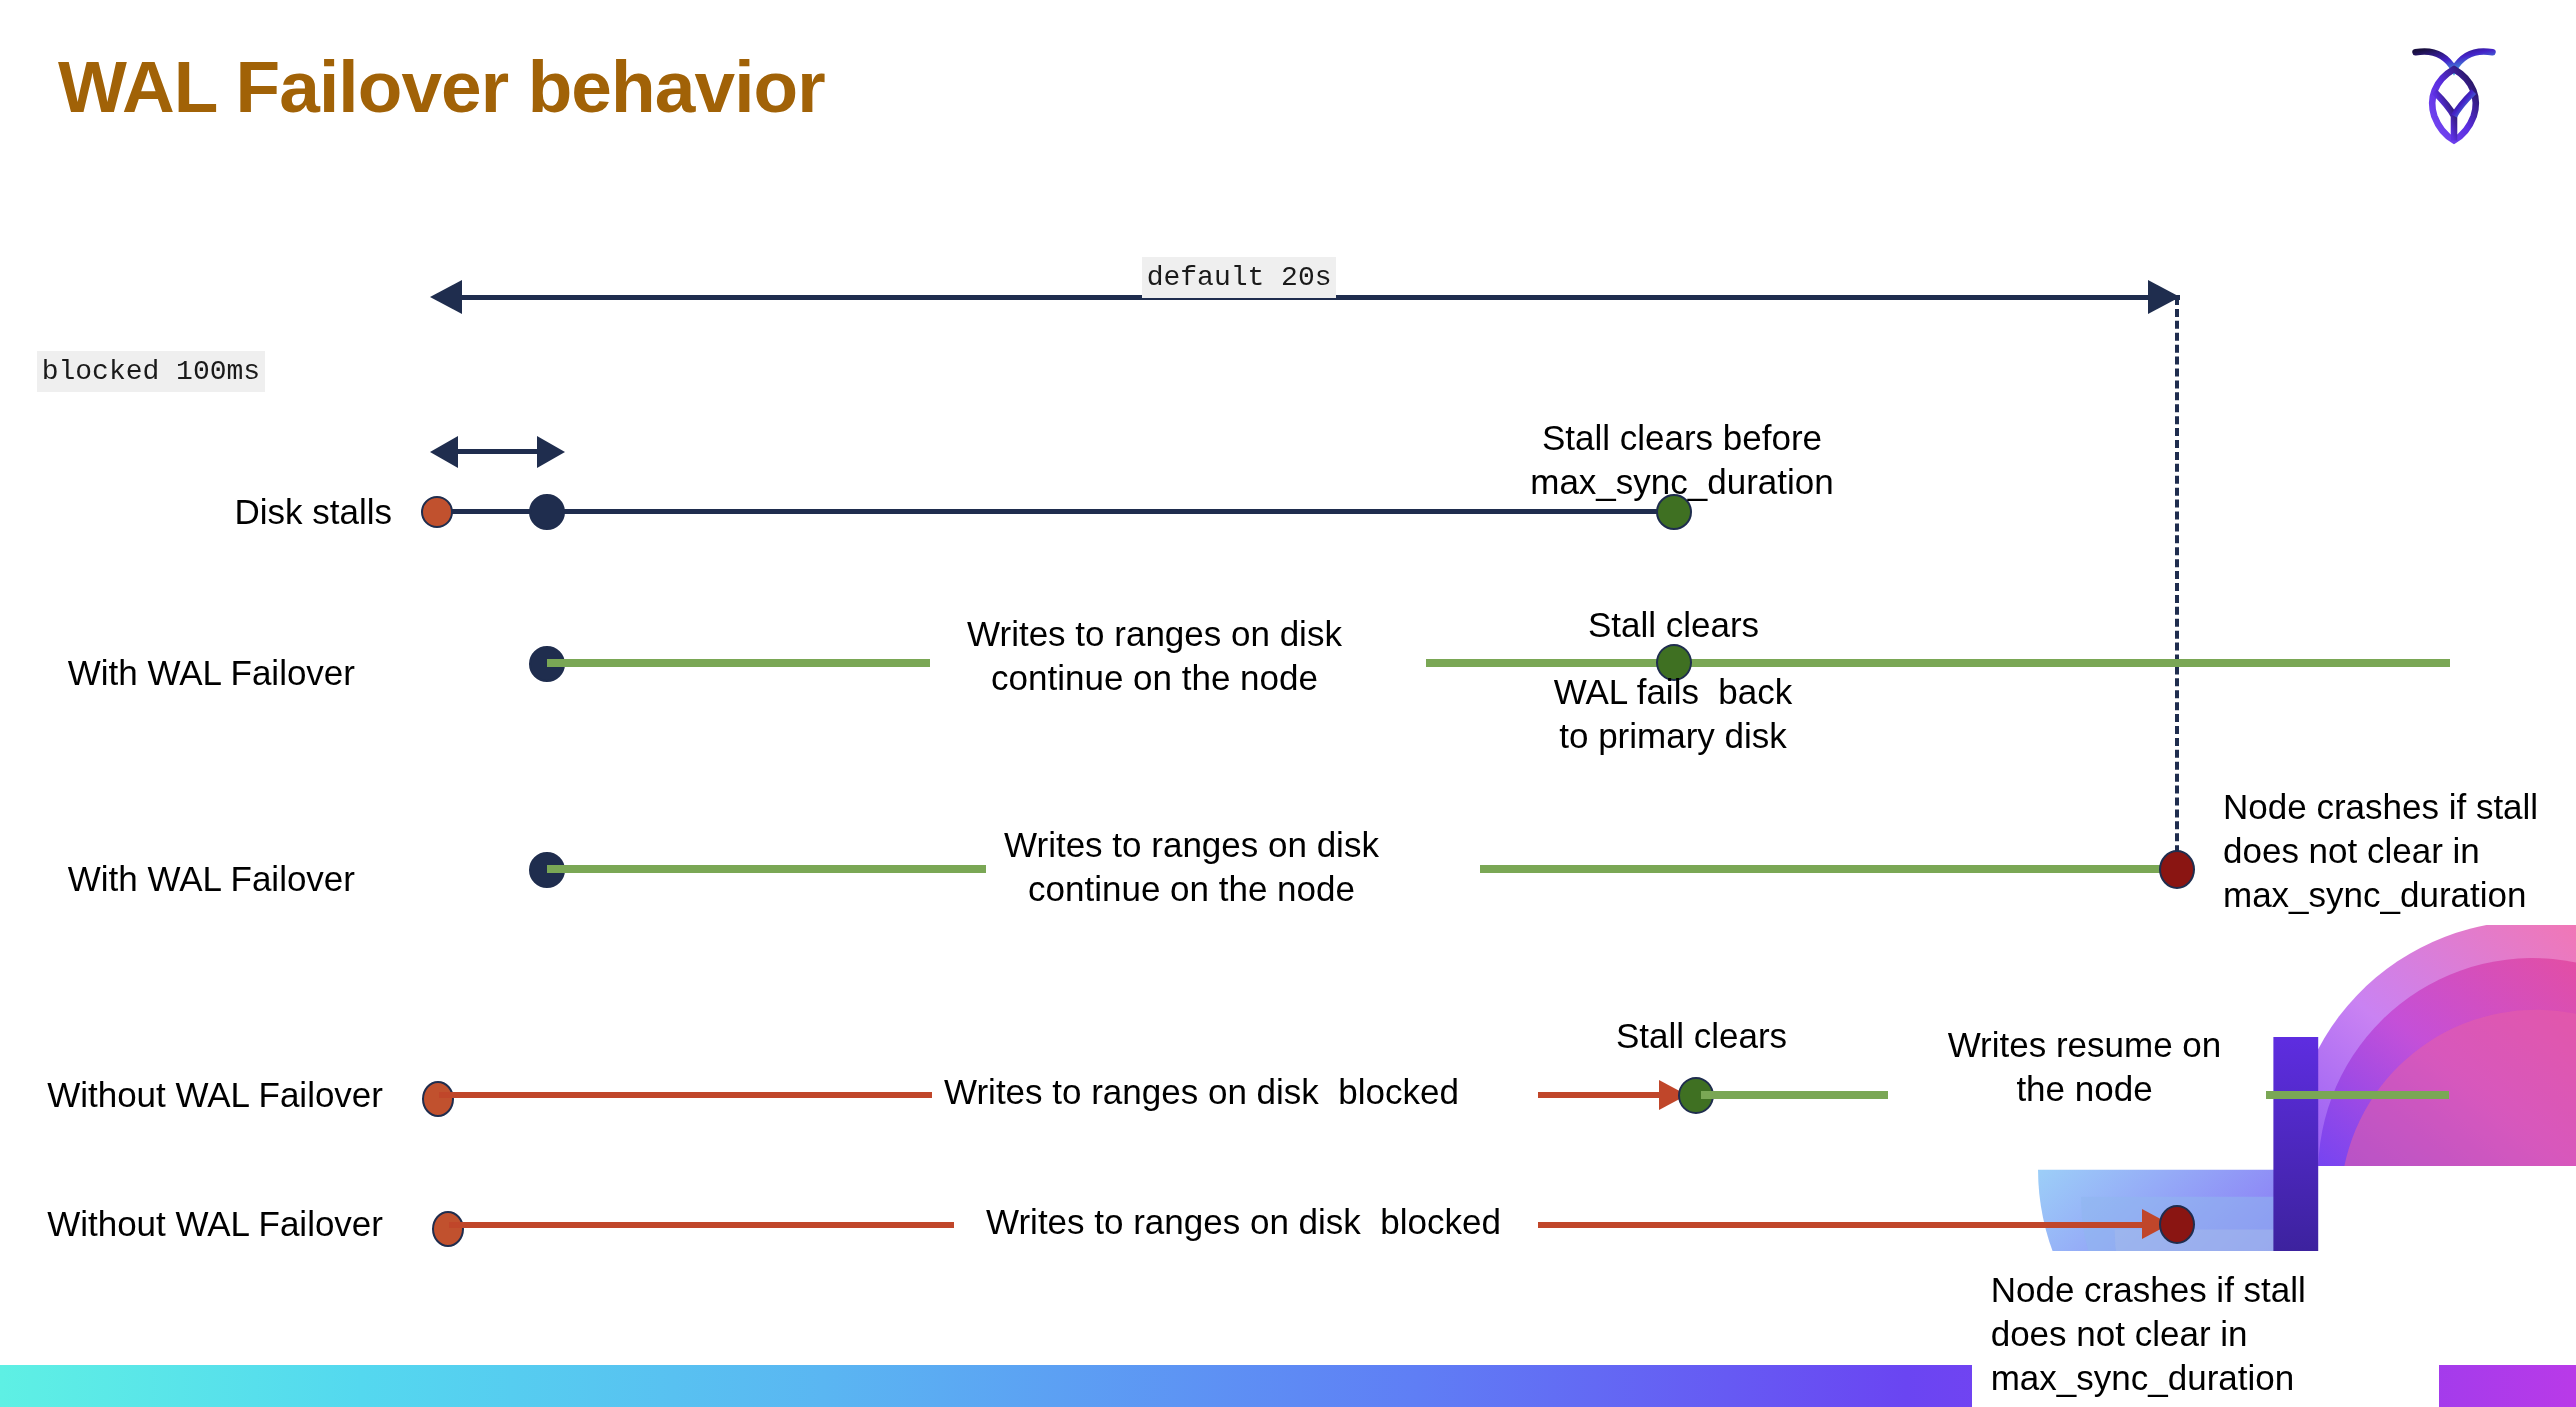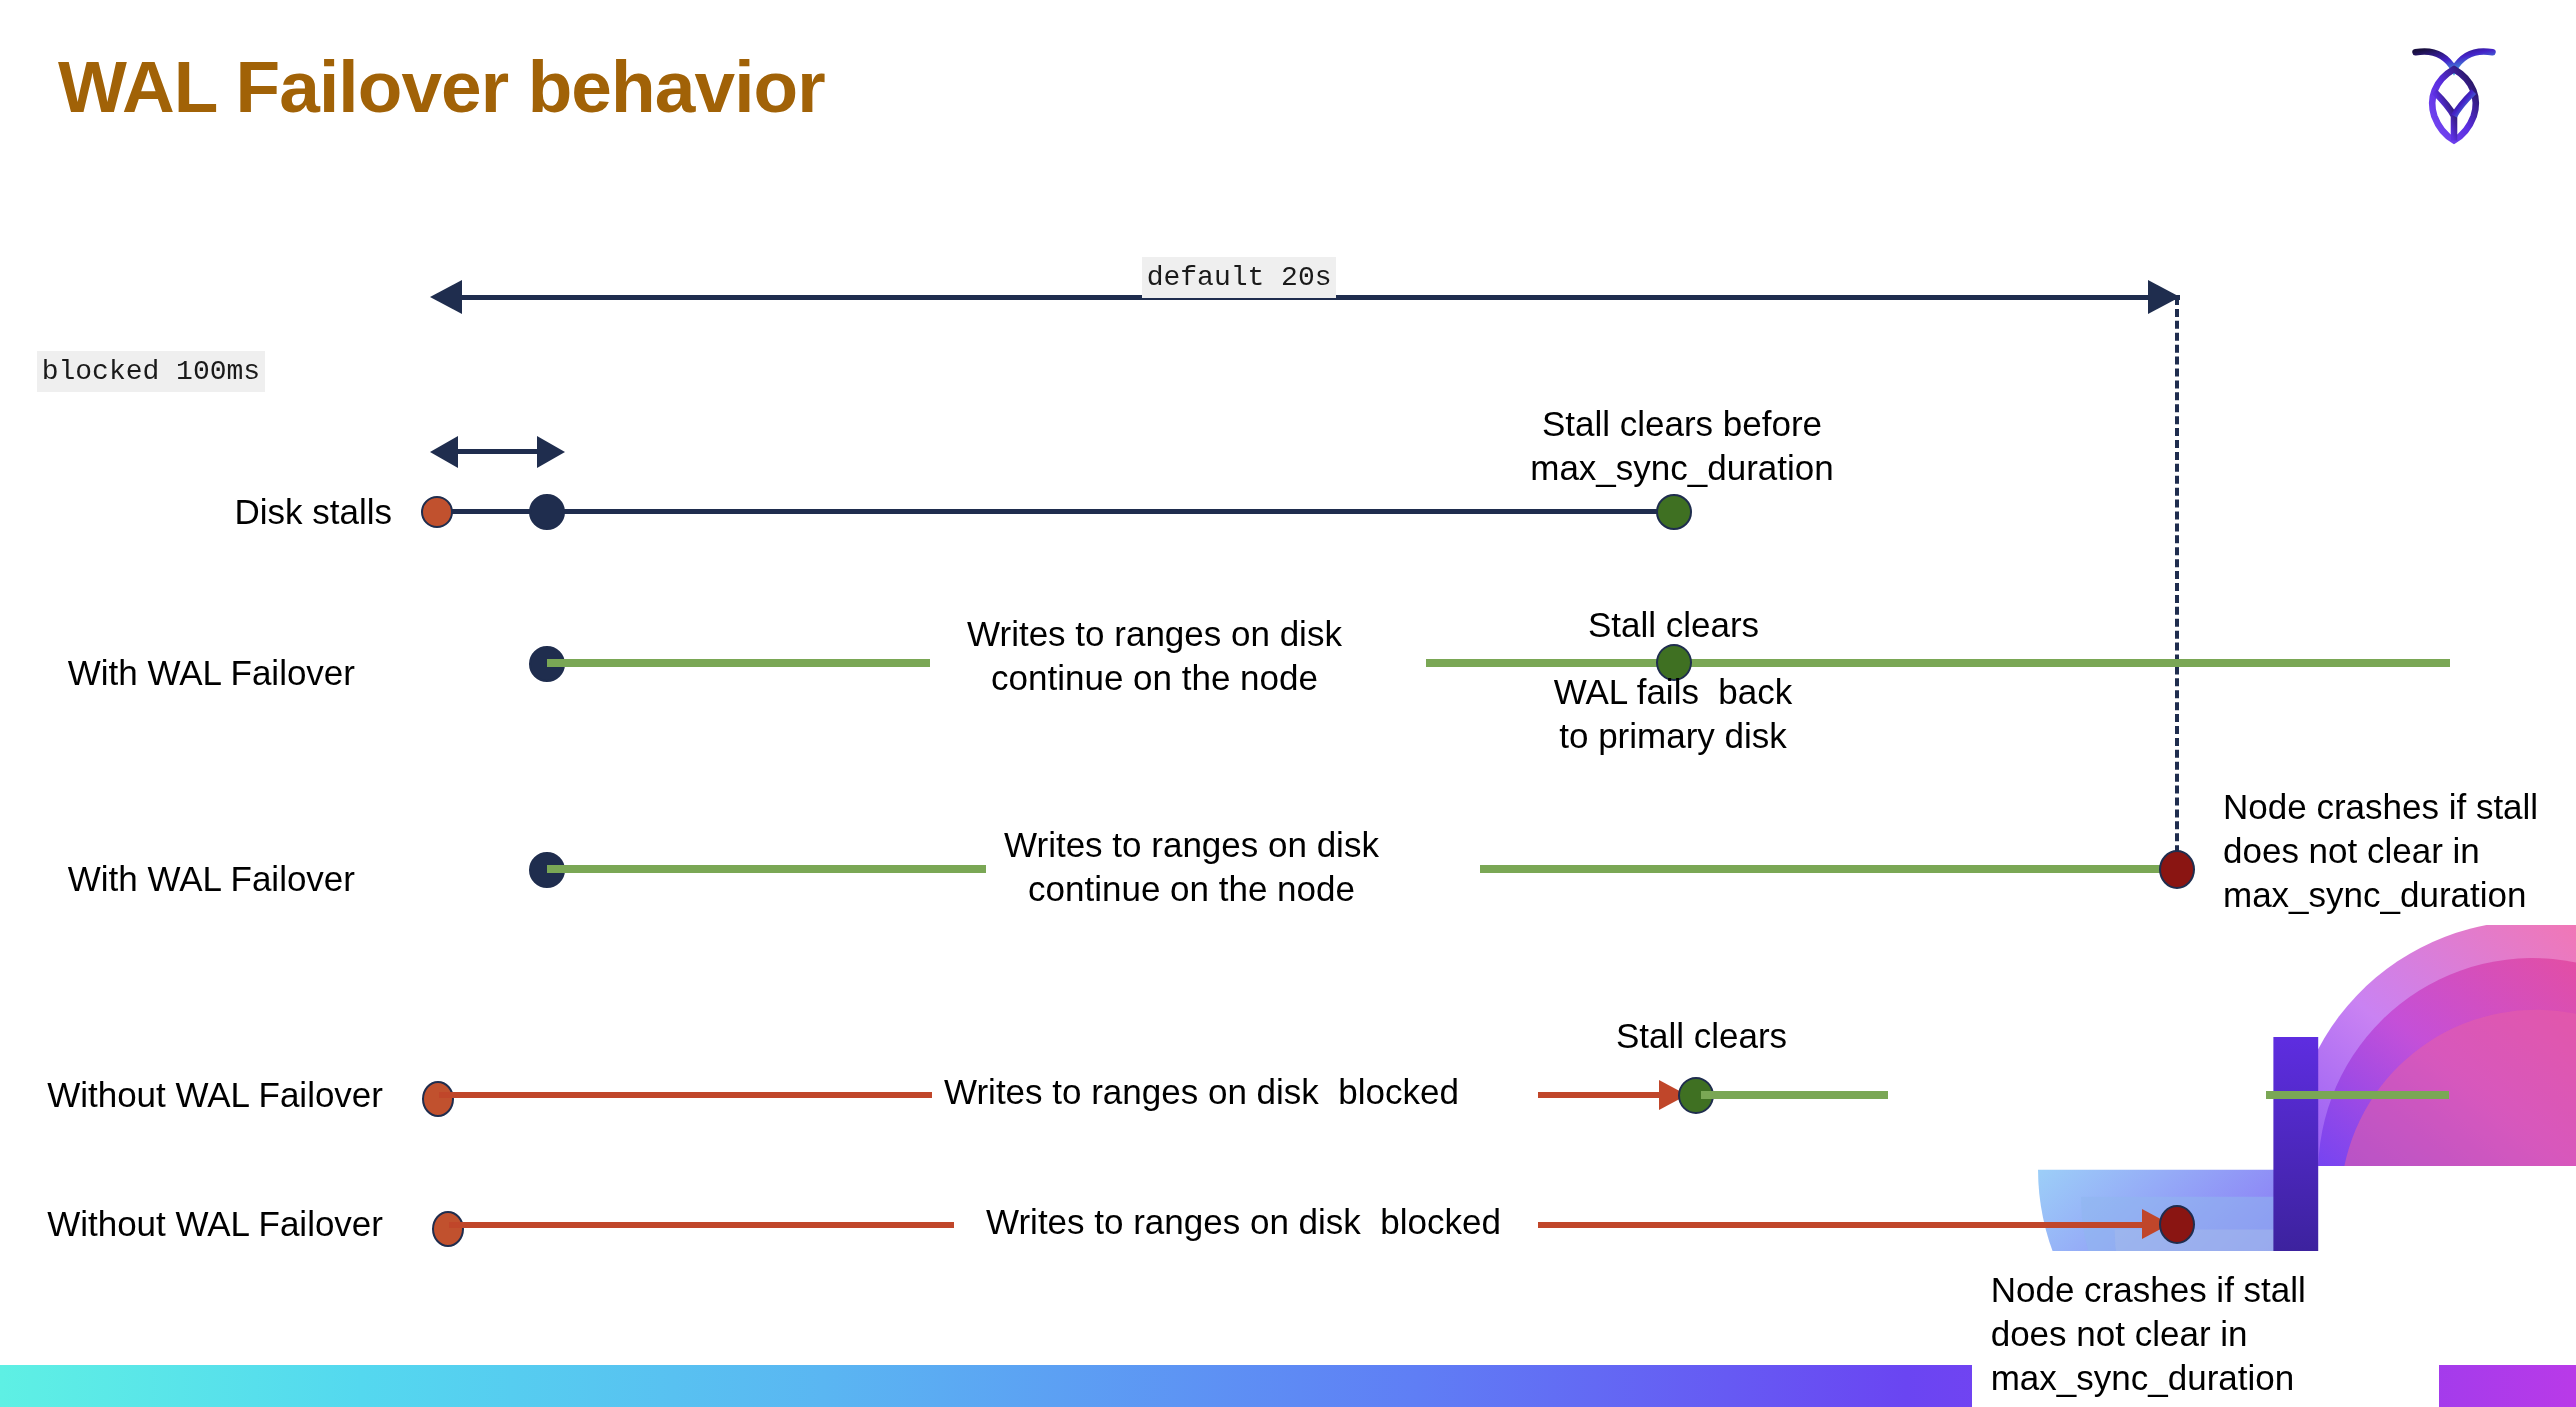--- a/index.html
+++ b/index.html
@@ -152,21 +152,21 @@
 
   <div class="arrowhead ah-left-sm" style="left:430px;top:436px;"></div>
   <div class="nline" style="left:456px;top:449px;width:84px;"></div>
   <div class="arrowhead ah-right-sm" style="left:537px;top:436px;"></div>
 
   <div class="lbl r" style="left:56px;top:490px;width:336px;">Disk stalls</div>
   <div class="nline" style="left:437px;top:509px;width:1243px;"></div>
   <div class="dot orange" style="left:421px;top:496px;width:32px;height:32px;"></div>
   <div class="dot navy" style="left:529px;top:494px;width:36px;height:36px;"></div>
   <div class="dot green" style="left:1656px;top:494px;width:36px;height:36px;"></div>
-  <div class="lbl c" style="left:1467px;top:402px;width:430px;">Stall clears before
+  <div class="lbl c" style="left:1467px;top:416px;width:430px;">Stall clears before
 max_sync_duration</div>
 
   <div class="lbl r" style="left:0px;top:651px;width:355px;">With WAL Failover</div>
   <div class="dot navy" style="left:529px;top:646px;width:36px;height:36px;"></div>
   <div class="gline" style="left:547px;top:659px;width:383px;"></div>
   <div class="gline" style="left:1426px;top:659px;width:1024px;"></div>
   <div class="dot green" style="left:1656px;top:644px;width:36px;height:37px;"></div>
 
   <div class="lbl c" style="left:935px;top:612px;width:439px;">Writes to ranges on disk
 continue on the node</div>
@@ -190,20 +190,22 @@
   <div class="dot orange" style="left:422px;top:1081px;width:32px;height:36px;"></div>
   <div class="rline" style="left:439px;top:1092px;width:493px;"></div>
   <div class="rline" style="left:1538px;top:1092px;width:136px;"></div>
   <div class="arrowhead ah-right-red" style="left:1659px;top:1080px;"></div>
   <div class="dot green" style="left:1678px;top:1077px;width:36px;height:37px;"></div>
   <div class="gline" style="left:1701px;top:1091px;width:187px;"></div>
   <div class="gline" style="left:2266px;top:1091px;width:183px;"></div>
 
   <div class="lbl c" style="left:893px;top:1070px;width:617px;">Writes to ranges on disk  blocked</div>
   <div class="lbl c" style="left:1524px;top:1014px;width:355px;">Stall clears</div>
+  <div class="lbl c" style="left:1907px;top:1023px;width:355px;">Writes resume on
+the node</div>
 
   <div class="lbl r" style="left:0px;top:1202px;width:383px;">Without WAL Failover</div>
   <div class="dot orange" style="left:432px;top:1211px;width:32px;height:36px;"></div>
   <div class="rline" style="left:449px;top:1222px;width:505px;"></div>
   <div class="rline" style="left:1538px;top:1222px;width:623px;"></div>
   <div class="arrowhead ah-right-red" style="left:2142px;top:1209px;"></div>
   <div class="dot darkred" style="left:2159px;top:1205px;width:36px;height:39px;"></div>
 
   <div class="lbl c" style="left:935px;top:1200px;width:617px;">Writes to ranges on disk  blocked</div>
 

